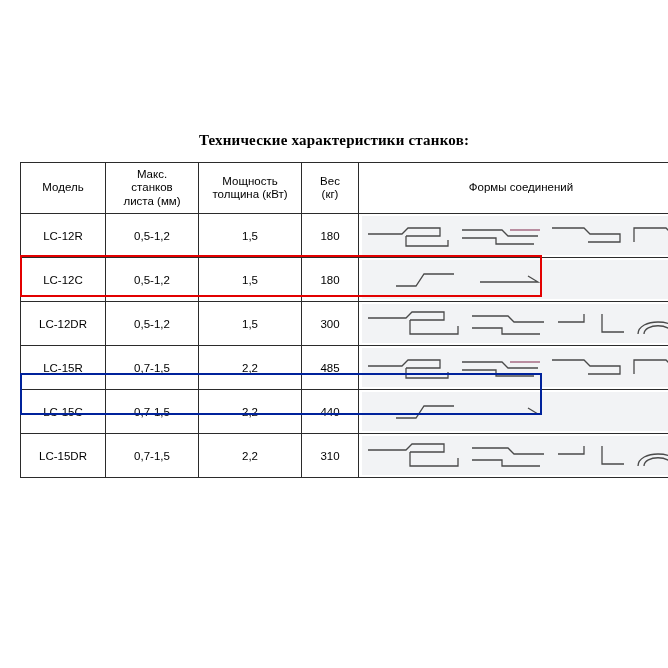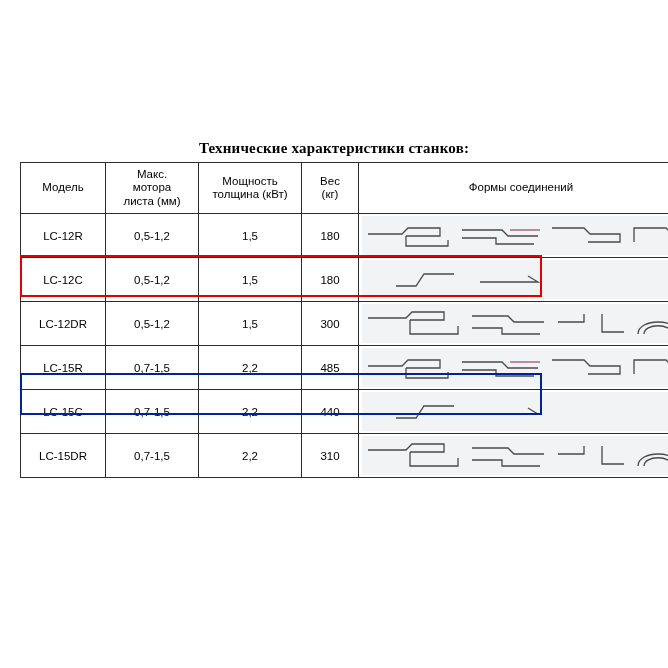--- a/index.html
+++ b/index.html
@@ -14,21 +14,21 @@
     font-family: "Liberation Sans", sans-serif;
     color: #000;
   }
   .page {
     position: relative;
     width: 668px;
     height: 668px;
   }
   .doc-title {
     position: absolute;
-    top: 140px;
+    top: 132px;
     left: 0;
     width: 668px;
     text-align: center;
     font-family: "Liberation Serif", serif;
     font-weight: bold;
     font-size: 15px;
     letter-spacing: 0.2px;
   }
   table.spec {
     position: absolute;
@@ -87,21 +87,21 @@
 <div class="page">
 
   <div class="doc-title">Технические характеристики станков:</div>
 
   <table class="spec">
     <thead>
       <tr>
         <th class="col-model">Модель</th>
         <th class="col-thick">
           <span>Макс.</span><br>
-          <span>мотора</span><br>
+          <span>станков</span><br>
           <span>листа (мм)</span>
         </th>
         <th class="col-power">
           <span>Мощность</span><br>
           <span>толщина (кВт)</span>
         </th>
         <th class="col-weight">
           <span>Вес</span><br>
           <span>(кг)</span>
         </th>

